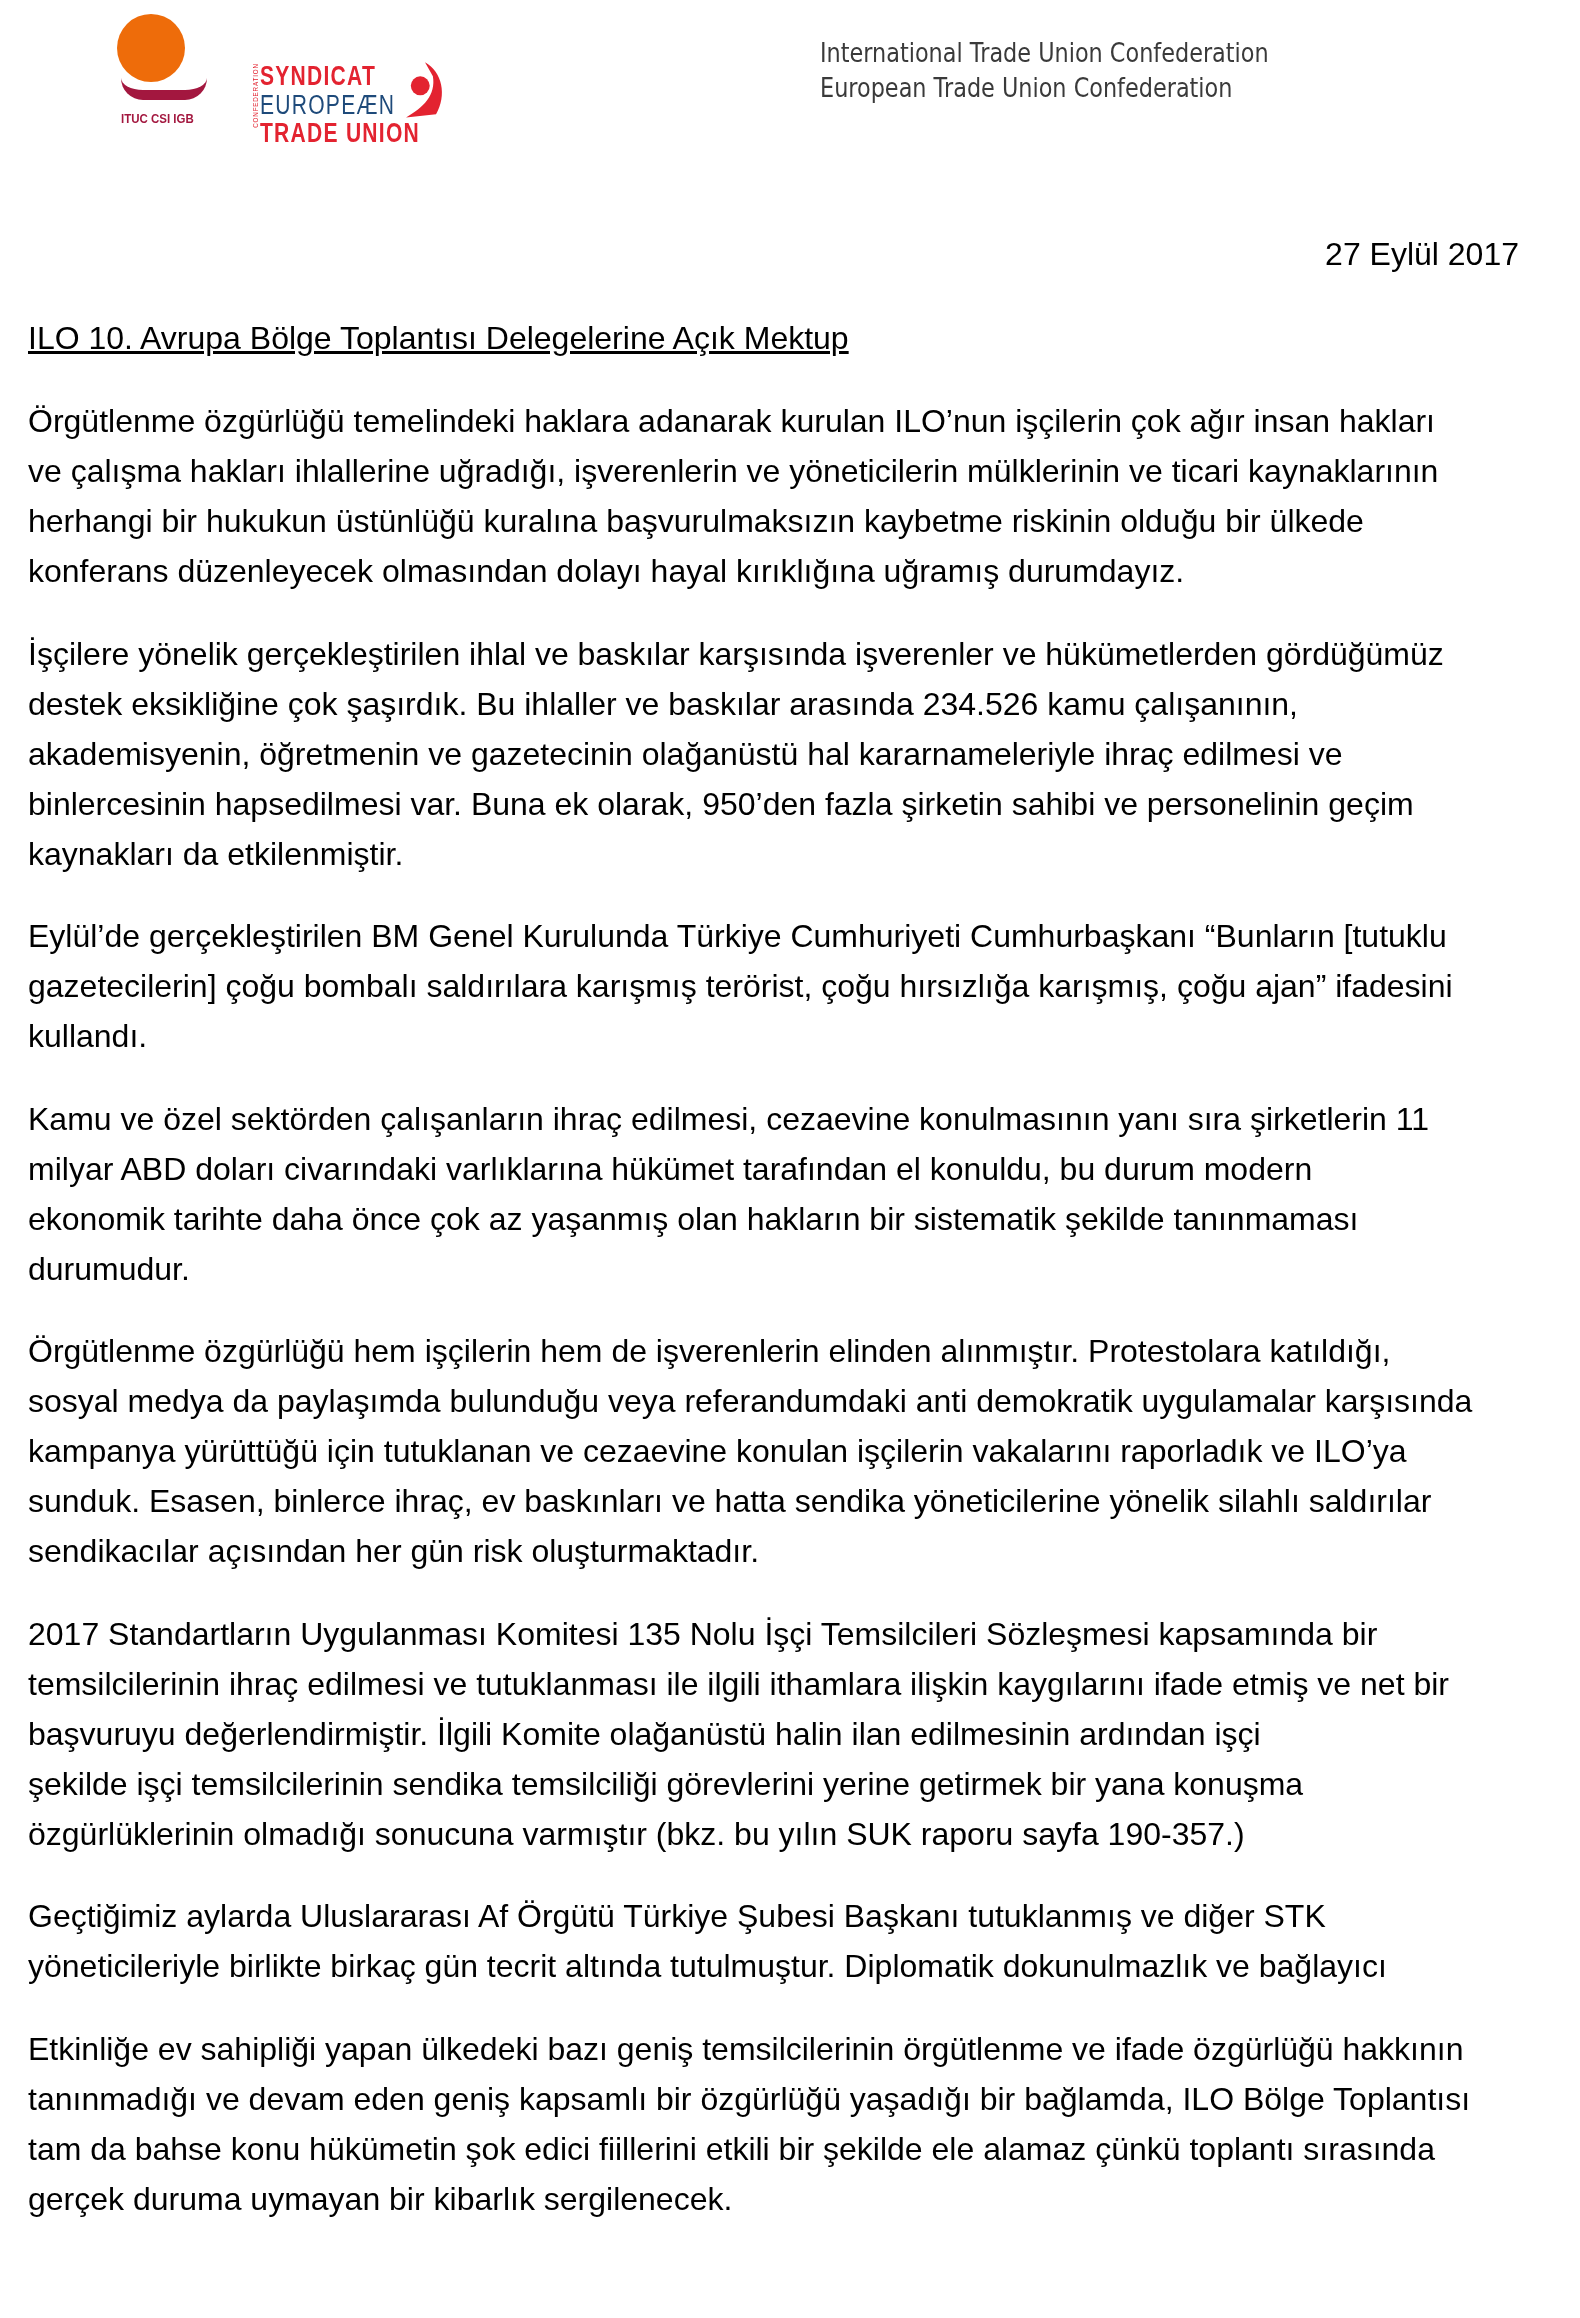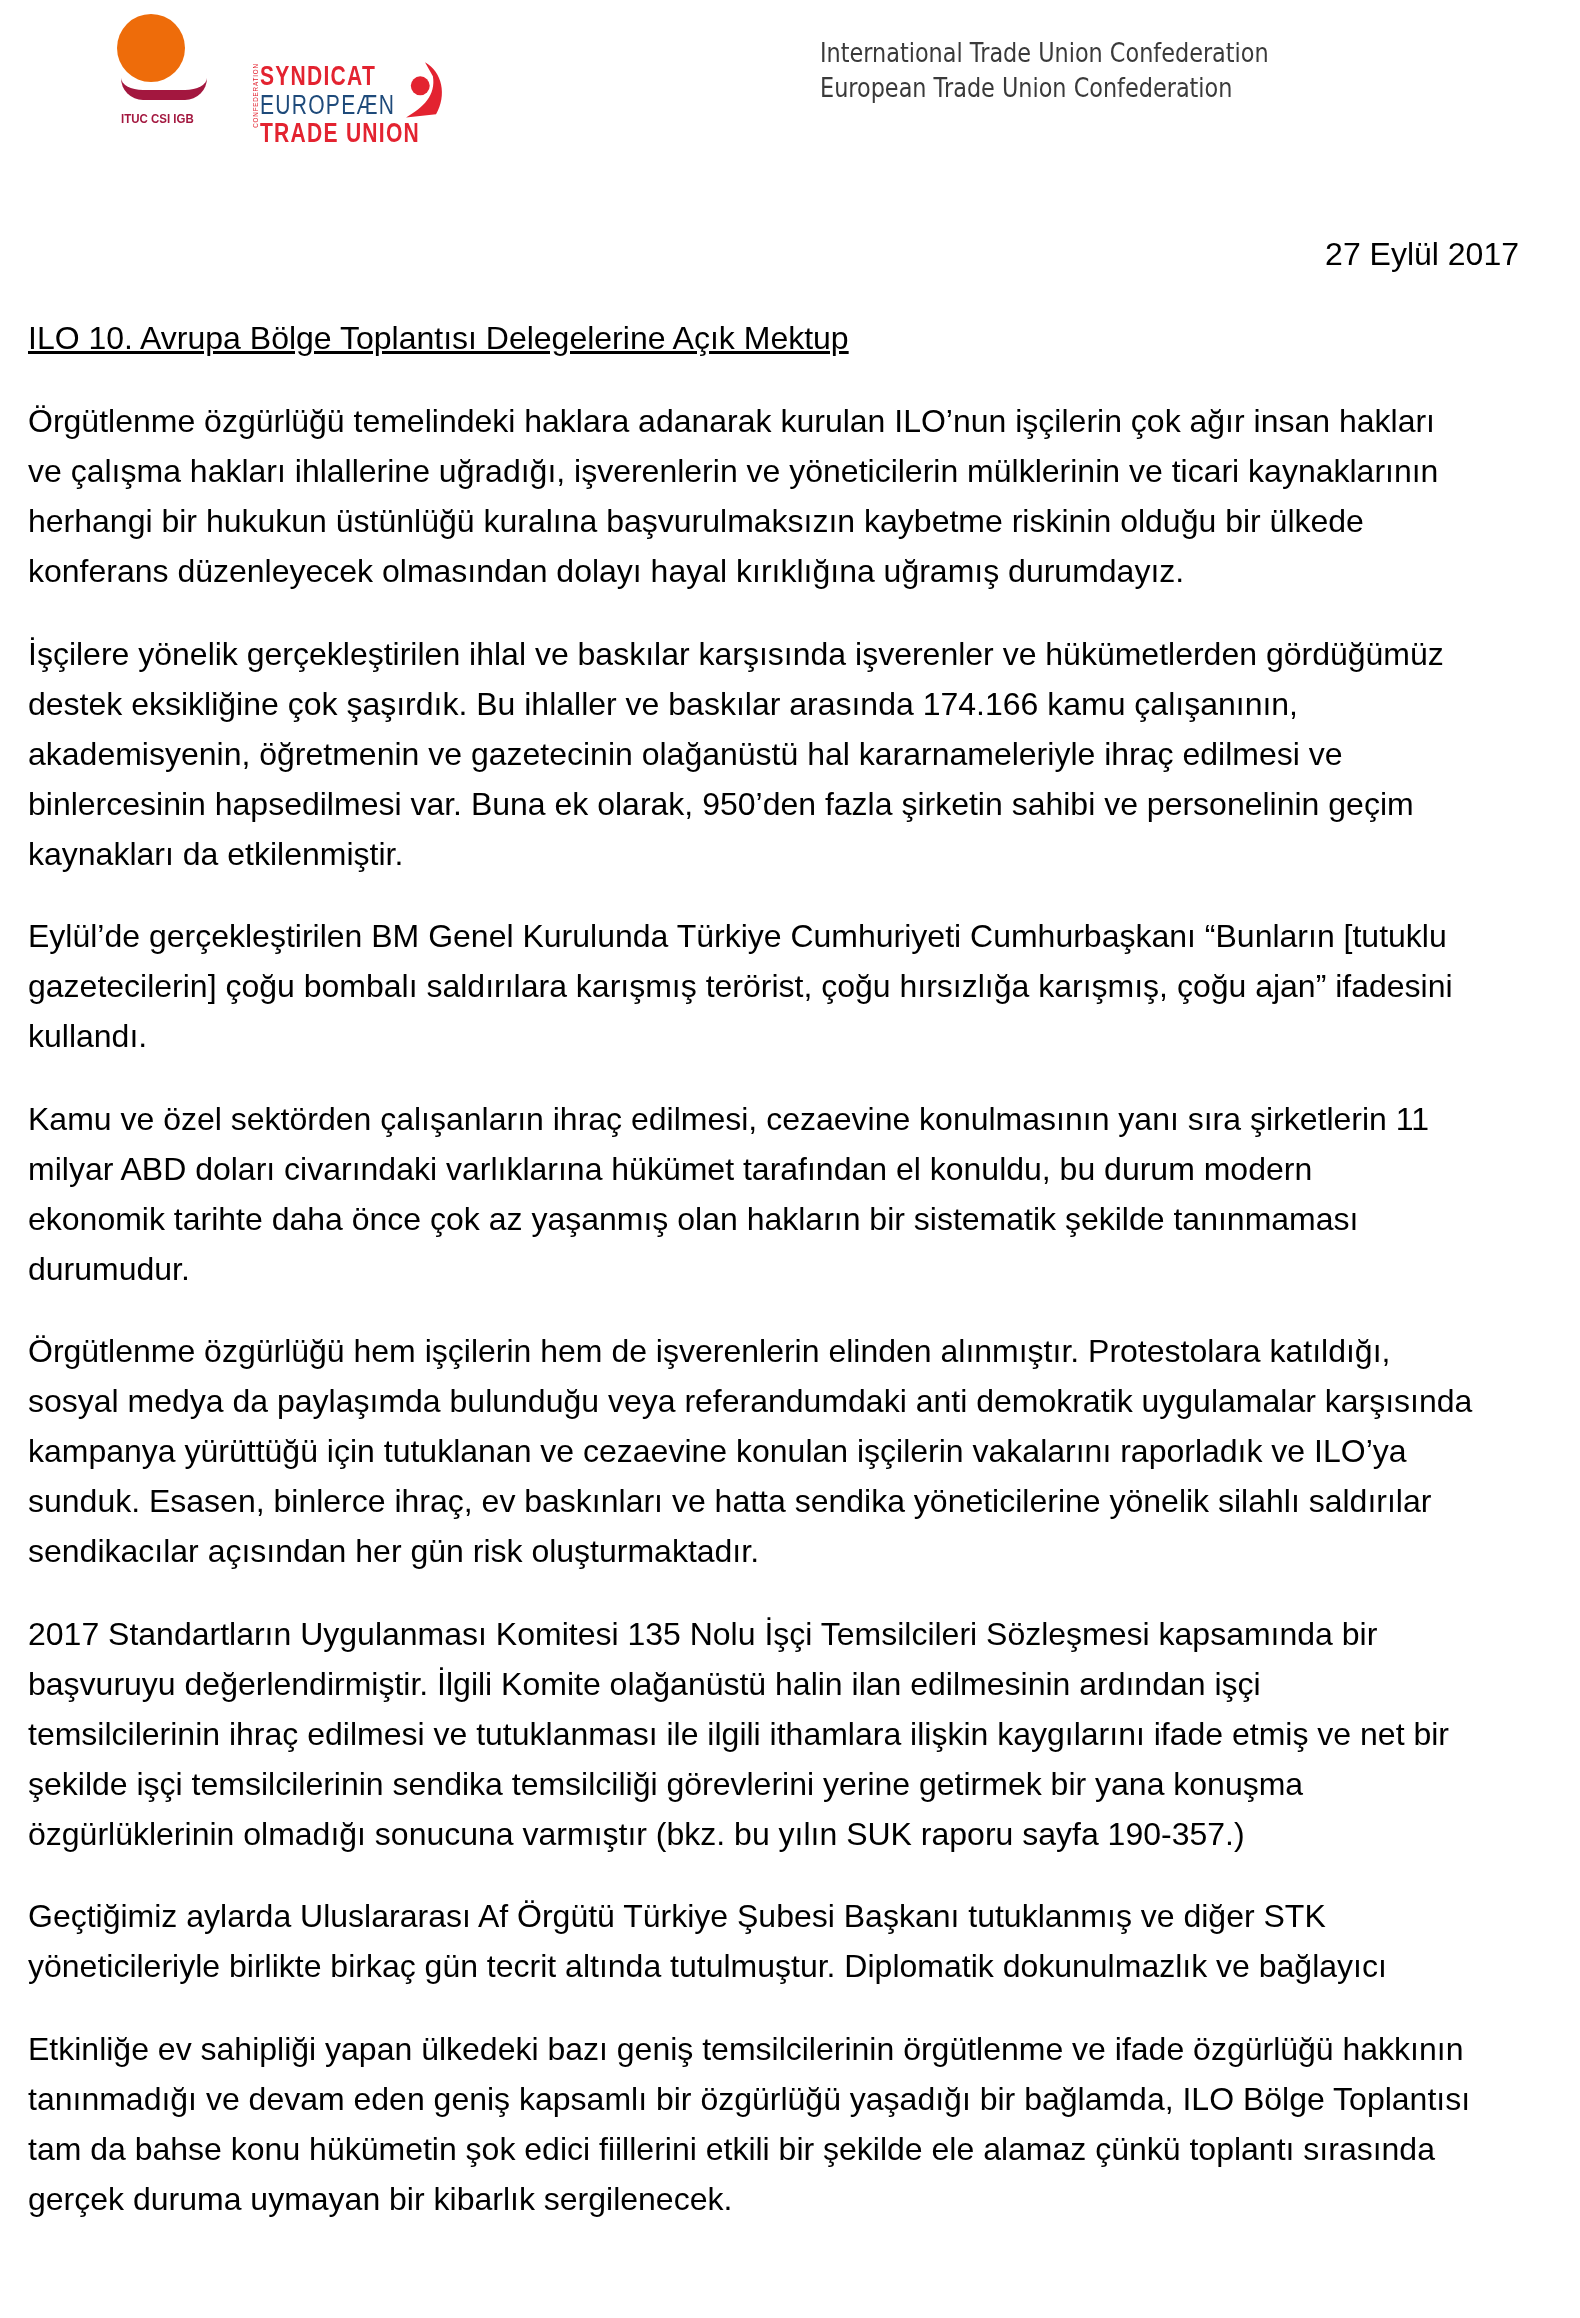--- a/index.html
+++ b/index.html
@@ -59,21 +59,21 @@
 
 <div class="body">
   <p class="para">
     <span class="line">Örgütlenme özgürlüğü temelindeki haklara adanarak kurulan ILO’nun işçilerin çok ağır insan hakları</span>
     <span class="line">ve çalışma hakları ihlallerine uğradığı, işverenlerin ve yöneticilerin mülklerinin ve ticari kaynaklarının</span>
     <span class="line">herhangi bir hukukun üstünlüğü kuralına başvurulmaksızın kaybetme riskinin olduğu bir ülkede</span>
     <span class="line">konferans düzenleyecek olmasından dolayı hayal kırıklığına uğramış durumdayız.</span>
   </p>
   <p class="para">
     <span class="line">İşçilere yönelik gerçekleştirilen ihlal ve baskılar karşısında işverenler ve hükümetlerden gördüğümüz</span>
-    <span class="line">destek eksikliğine çok şaşırdık. Bu ihlaller ve baskılar arasında 174.166 kamu çalışanının,</span>
+    <span class="line">destek eksikliğine çok şaşırdık. Bu ihlaller ve baskılar arasında 234.526 kamu çalışanının,</span>
     <span class="line">akademisyenin, öğretmenin ve gazetecinin olağanüstü hal kararnameleriyle ihraç edilmesi ve</span>
     <span class="line">binlercesinin hapsedilmesi var. Buna ek olarak, 950’den fazla şirketin sahibi ve personelinin geçim</span>
     <span class="line">kaynakları da etkilenmiştir.</span>
   </p>
   <p class="para">
     <span class="line">Eylül’de gerçekleştirilen BM Genel Kurulunda Türkiye Cumhuriyeti Cumhurbaşkanı “Bunların [tutuklu</span>
     <span class="line">gazetecilerin] çoğu bombalı saldırılara karışmış terörist, çoğu hırsızlığa karışmış, çoğu ajan” ifadesini</span>
     <span class="line">kullandı.</span>
   </p>
   <p class="para">
@@ -84,22 +84,22 @@
   </p>
   <p class="para">
     <span class="line">Örgütlenme özgürlüğü hem işçilerin hem de işverenlerin elinden alınmıştır. Protestolara katıldığı,</span>
     <span class="line">sosyal medya da paylaşımda bulunduğu veya referandumdaki anti demokratik uygulamalar karşısında</span>
     <span class="line">kampanya yürüttüğü için tutuklanan ve cezaevine konulan işçilerin vakalarını raporladık ve ILO’ya</span>
     <span class="line">sunduk. Esasen, binlerce ihraç, ev baskınları ve hatta sendika yöneticilerine yönelik silahlı saldırılar</span>
     <span class="line">sendikacılar açısından her gün risk oluşturmaktadır.</span>
   </p>
   <p class="para">
     <span class="line">2017 Standartların Uygulanması Komitesi 135 Nolu İşçi Temsilcileri Sözleşmesi kapsamında bir</span>
+    <span class="line">temsilcilerinin ihraç edilmesi ve tutuklanması ile ilgili ithamlara ilişkin kaygılarını ifade etmiş ve net bir</span>
     <span class="line">başvuruyu değerlendirmiştir. İlgili Komite olağanüstü halin ilan edilmesinin ardından işçi</span>
-    <span class="line">temsilcilerinin ihraç edilmesi ve tutuklanması ile ilgili ithamlara ilişkin kaygılarını ifade etmiş ve net bir</span>
     <span class="line">şekilde işçi temsilcilerinin sendika temsilciliği görevlerini yerine getirmek bir yana konuşma</span>
     <span class="line">özgürlüklerinin olmadığı sonucuna varmıştır (bkz. bu yılın SUK raporu sayfa 190-357.)</span>
   </p>
   <p class="para">
     <span class="line">Geçtiğimiz aylarda Uluslararası Af Örgütü Türkiye Şubesi Başkanı tutuklanmış ve diğer STK</span>
     <span class="line">yöneticileriyle birlikte birkaç gün tecrit altında tutulmuştur. Diplomatik dokunulmazlık ve bağlayıcı</span>
   </p>
   <p class="para">
     <span class="line">Etkinliğe ev sahipliği yapan ülkedeki bazı geniş temsilcilerinin örgütlenme ve ifade özgürlüğü hakkının</span>
     <span class="line">tanınmadığı ve devam eden geniş kapsamlı bir özgürlüğü yaşadığı bir bağlamda, ILO Bölge Toplantısı</span>

